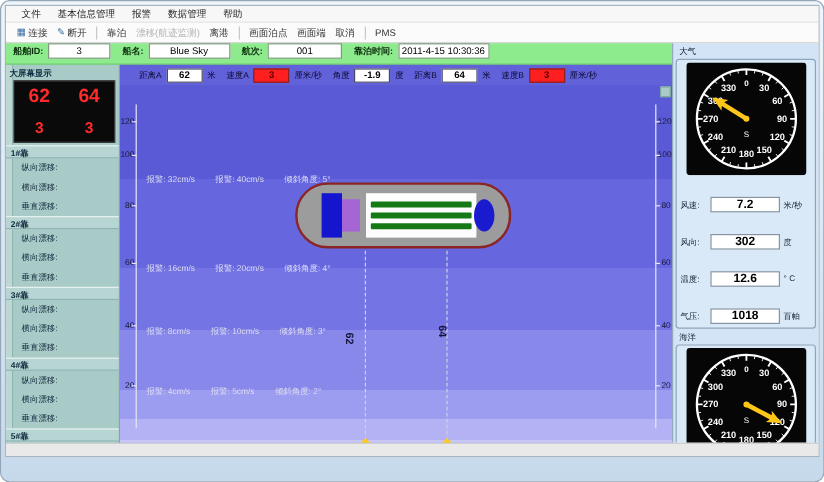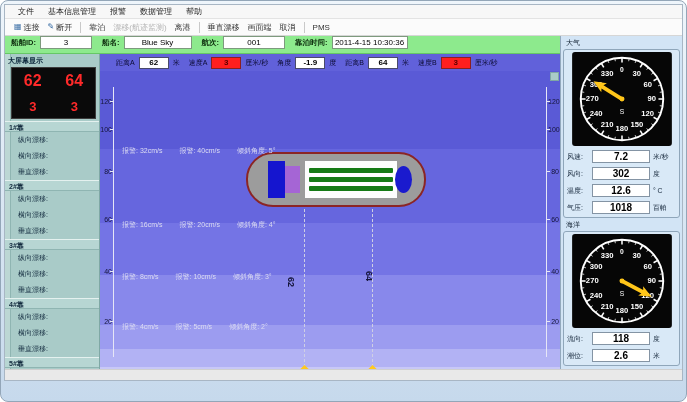--- a/index.html
+++ b/index.html
@@ -96,21 +96,21 @@
 .drop-label { position:absolute; font-size:9px; font-weight:bold; color:#15153a;
   transform:rotate(90deg); transform-origin:center; }
 
 
 .right-panel { width:122px; background:#d2e4f5; border-left:1px solid #93a9bd;
   font-size:7px; color:#14263a; padding:0 2px; display:flex; flex-direction:column; overflow:hidden; }
 .rp-group-title { padding:2px 0 1px 3px; font-size:7px; color:#102030; }
 .rp-box { border:1px solid #8fa6ba; border-radius:3px; background:#d9e9f7; padding:2px 3px 3px 3px; }
 .gauge-wrap { display:flex; justify-content:center; }
 svg.gauge { width:102px; height:94px; display:block; }
-.rp-field { display:flex; align-items:center; margin-top:4px; }
+.rp-field { display:flex; align-items:center; margin-top:18px; }
 .rp-label { width:25px; font-size:7px; white-space:nowrap; }
 .rp-input { flex:1; height:13px; background:#fff; border:1px solid #8494a4; font-size:10px;
   font-weight:bold; text-align:center; line-height:11px; color:#000; }
 .rp-unit { width:26px; font-size:6.8px; text-align:left; padding-left:3px; white-space:nowrap; }
 
 .statusbar { height:11px; background:#e9e9e9; border-top:1px solid #cfcfcf; }
 </style>
 </head>
 <body>
 
@@ -144,21 +144,21 @@
           <div class="tb-item disabled">
             <span>漂移(航迹监测)</span>
           </div>
           <div class="tb-item">
             <span>离港</span>
           </div>
         </div>
         <div class="tb-sep"></div>
         <div class="tb-group">
           <div class="tb-item">
-            <span>垂直漂移</span>
+            <span>画面泊点</span>
           </div>
           <div class="tb-item">
             <span>画面端</span>
           </div>
           <div class="tb-item">
             <span>取消</span>
           </div>
         </div>
         <div class="tb-sep"></div>
         <div class="tb-group">

